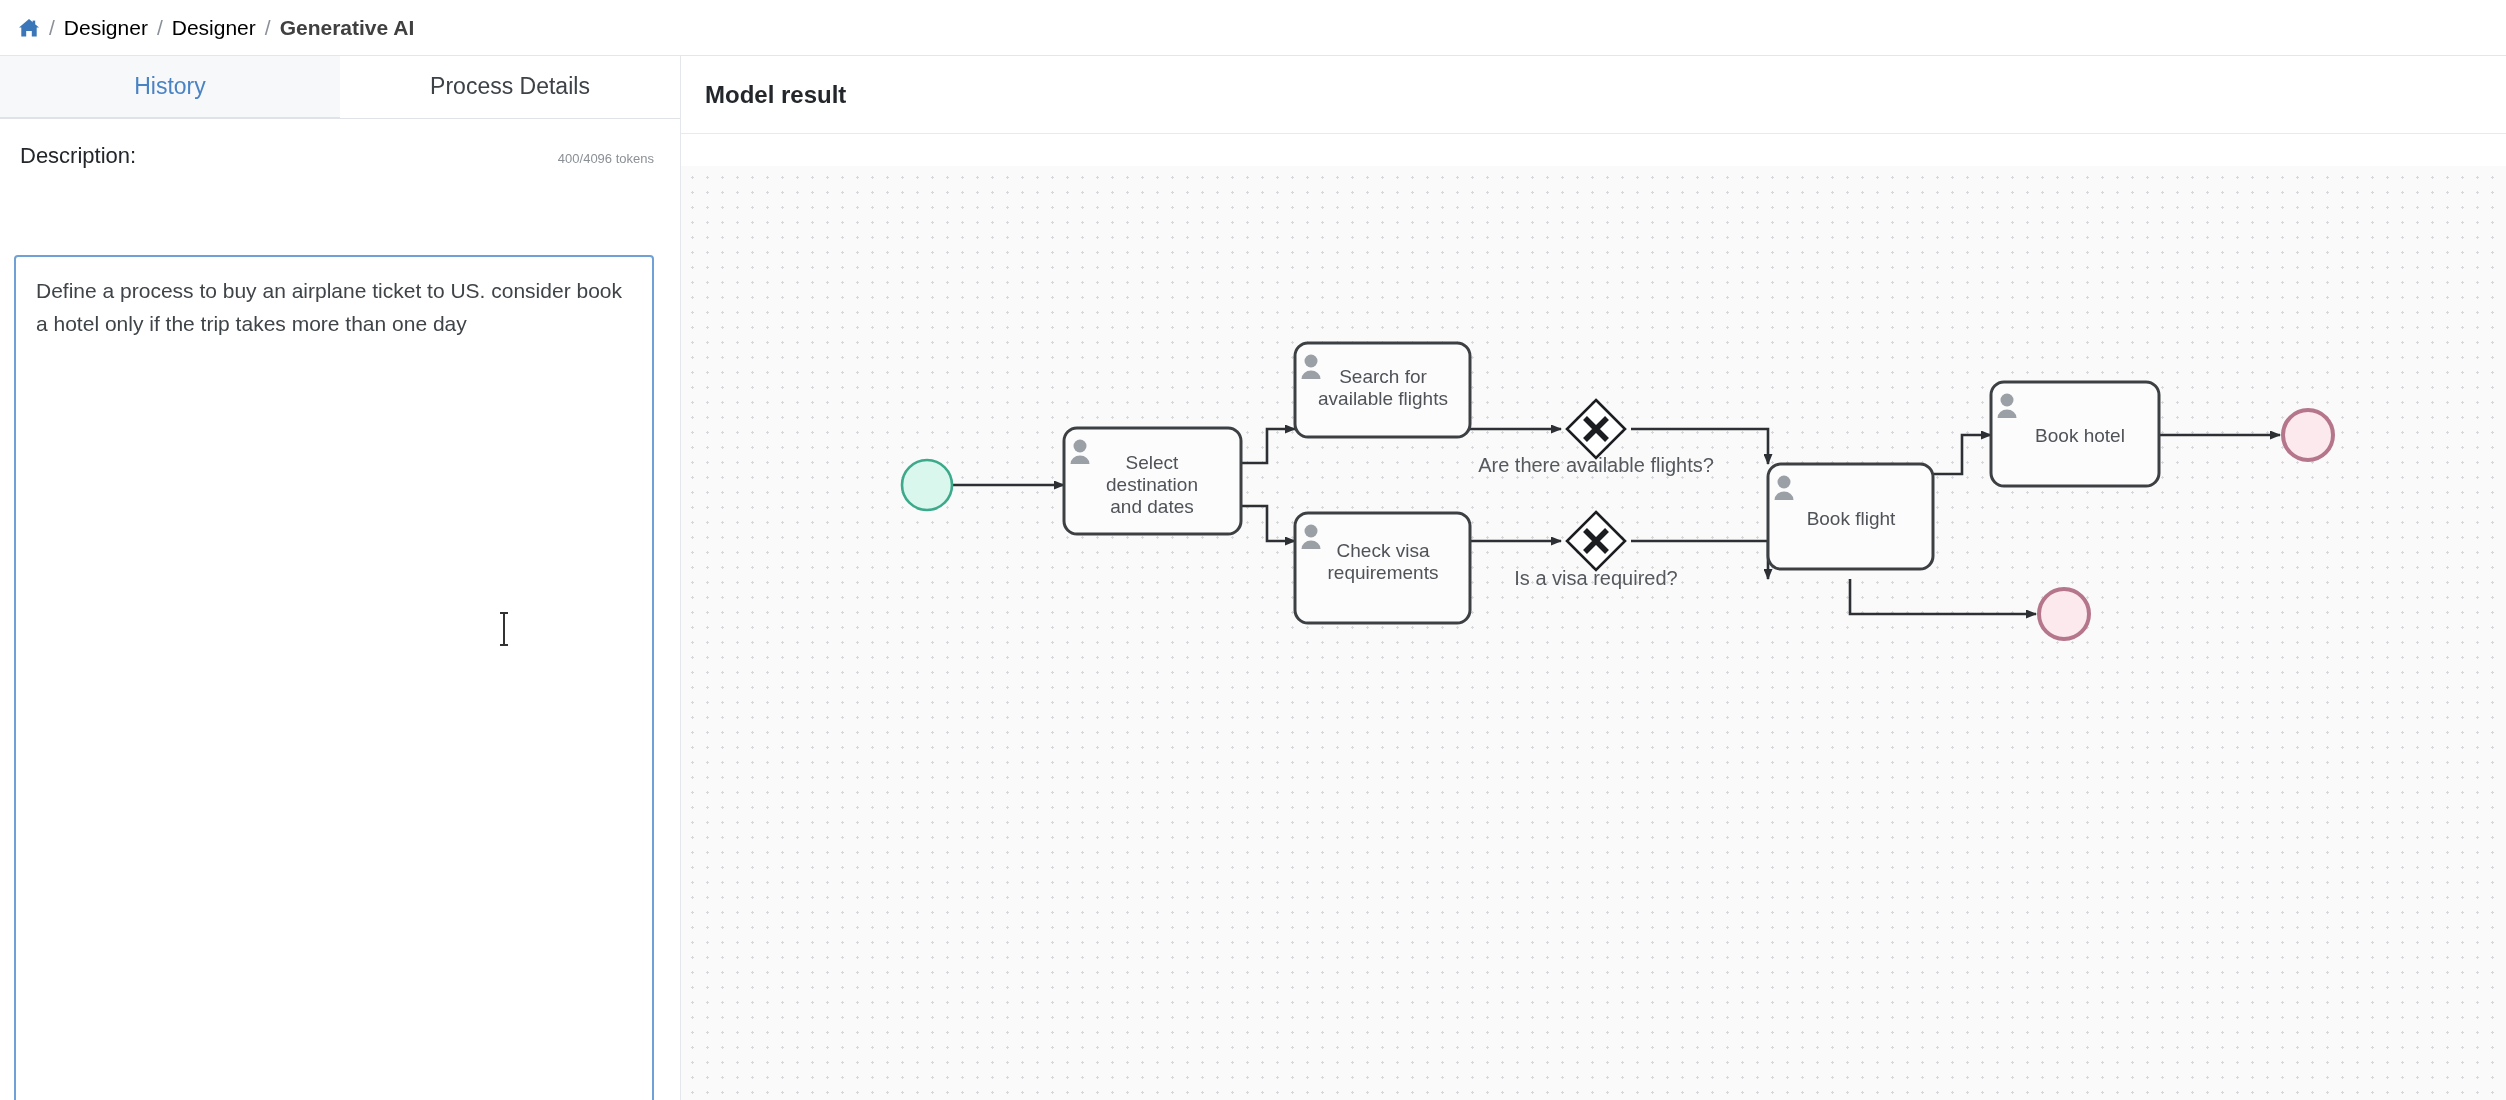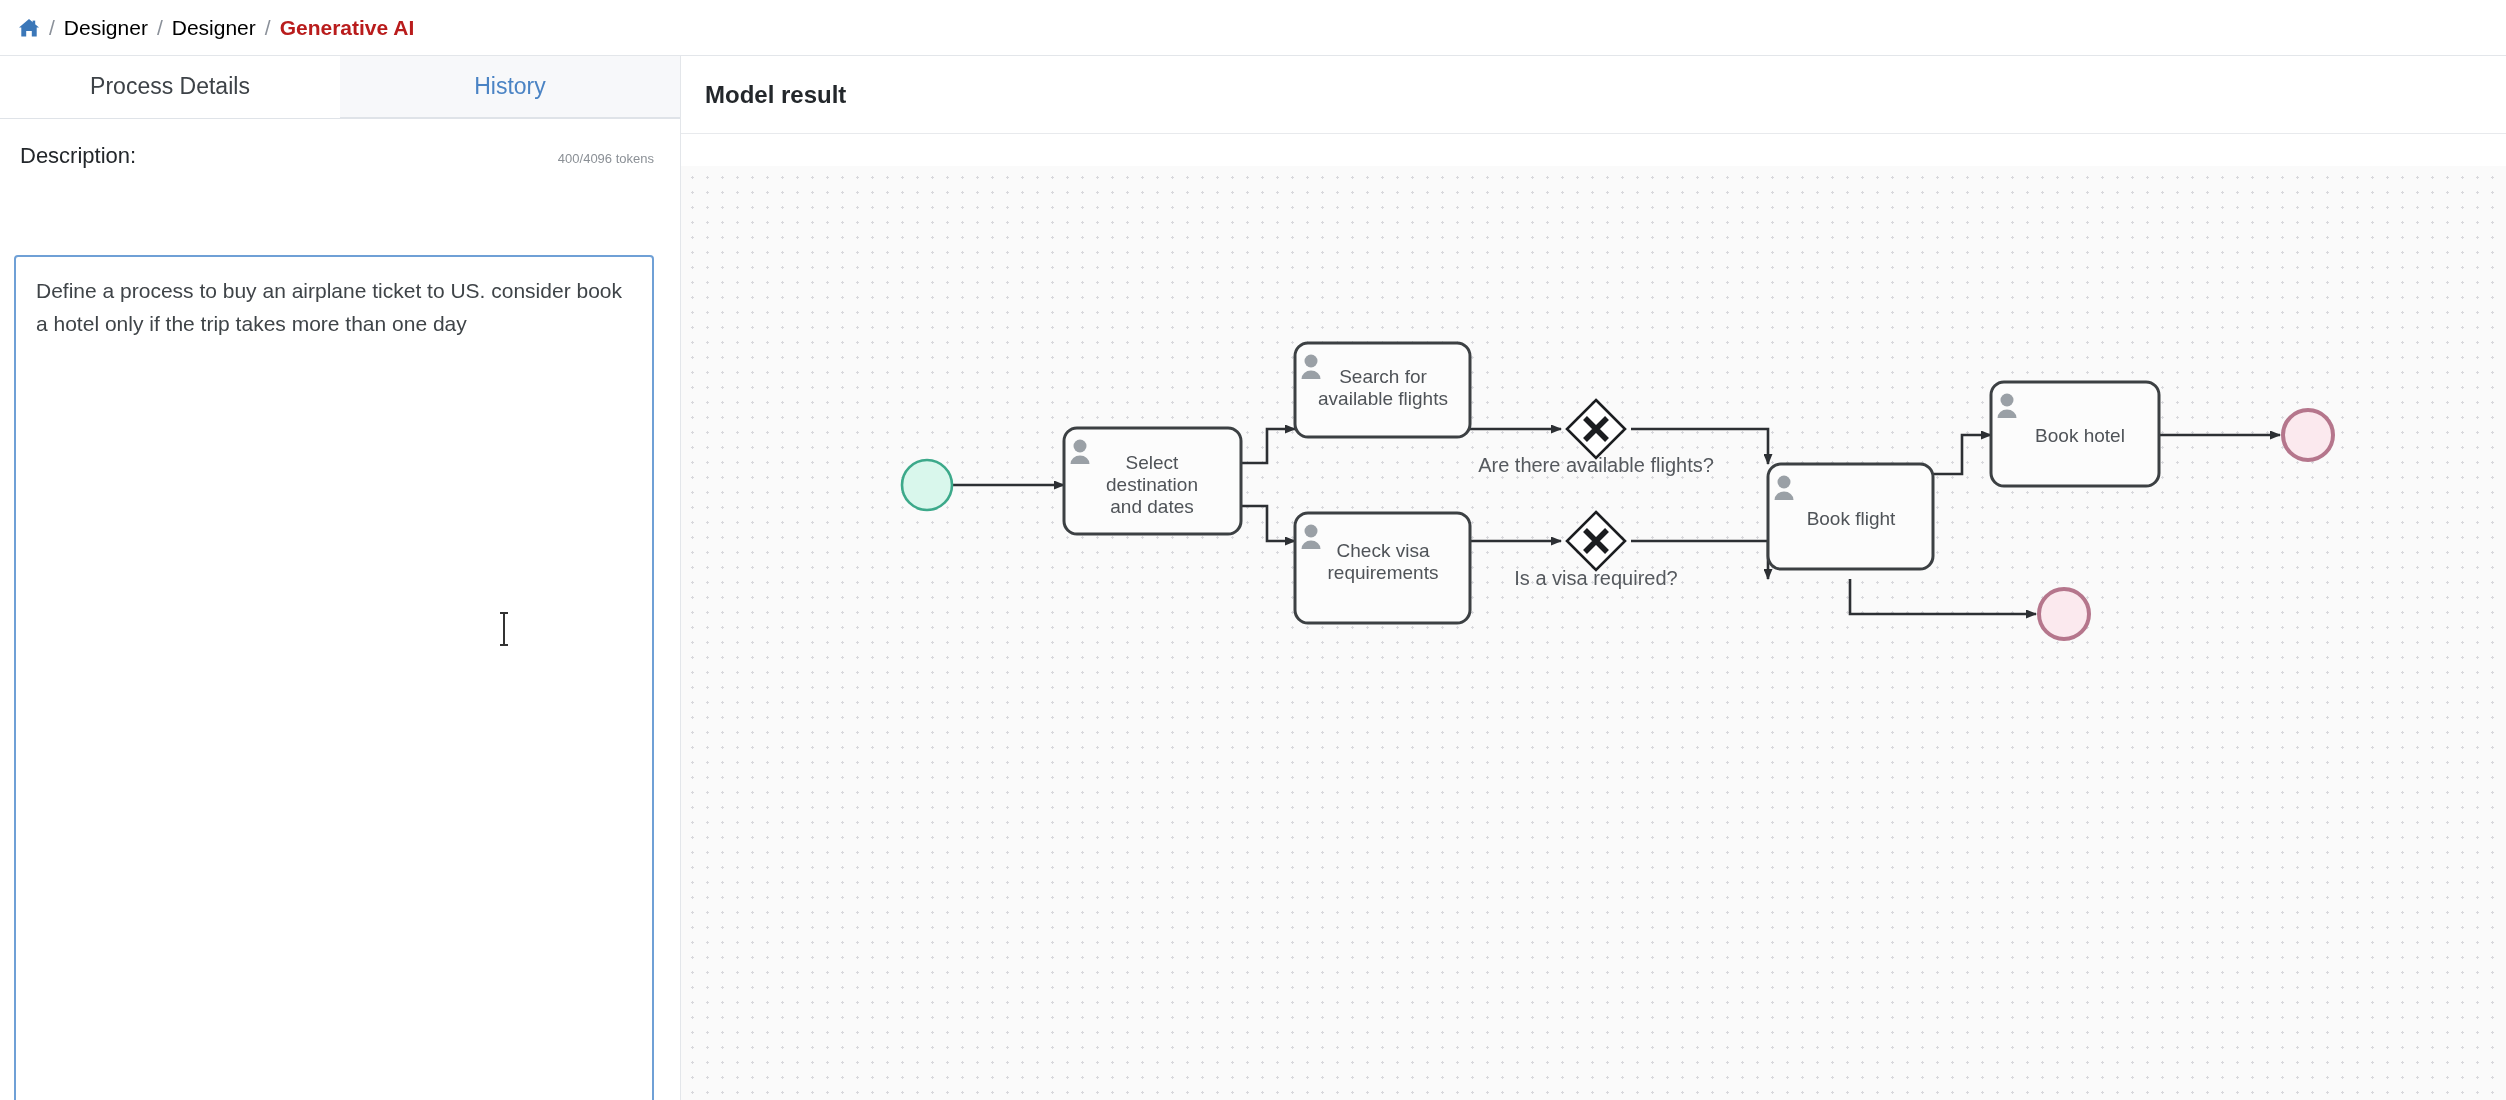--- a/index.html
+++ b/index.html
@@ -22,21 +22,21 @@
   }
   .home-icon { display: flex; align-items: center; }
   .crumb-sep { color: #8a9099; font-size: 21px; }
   .crumb-link {
     color: #000000;
     font-size: 21px;
     text-decoration: none;
     white-space: nowrap;
   }
   .crumb-current {
-    color: #b91c1c;
+    color: #404040;
     font-size: 21px;
     font-weight: 700;
     white-space: nowrap;
   }
 
   
   .body-wrap { display: flex; height: 1044px; }
 
   .left-panel {
     width: 681px;
@@ -175,22 +175,22 @@
   <a class="crumb-link" href="#">Designer</a>
   <span class="crumb-sep">/</span>
   <span class="crumb-current">Generative AI</span>
 </div>
 
 <div class="body-wrap">
 
   <div class="left-panel">
 
     <div class="tabs">
+      <div class="tab inactive">History</div>
       <div class="tab active">Process Details</div>
-      <div class="tab inactive">History</div>
     </div>
 
     <div class="desc-row">
       <span class="desc-label">Description:</span>
       <span class="token-count">400/4096 tokens</span>
     </div>
 
     <textarea class="desc-textarea" placeholder="" style="">Define a process to buy an airplane ticket to US. consider book a hotel only if the trip takes more than one day</textarea>
 
     <span class="ibeam-cursor">

